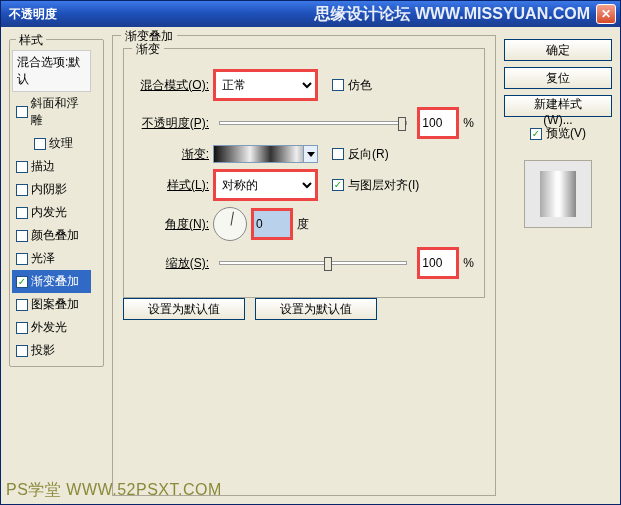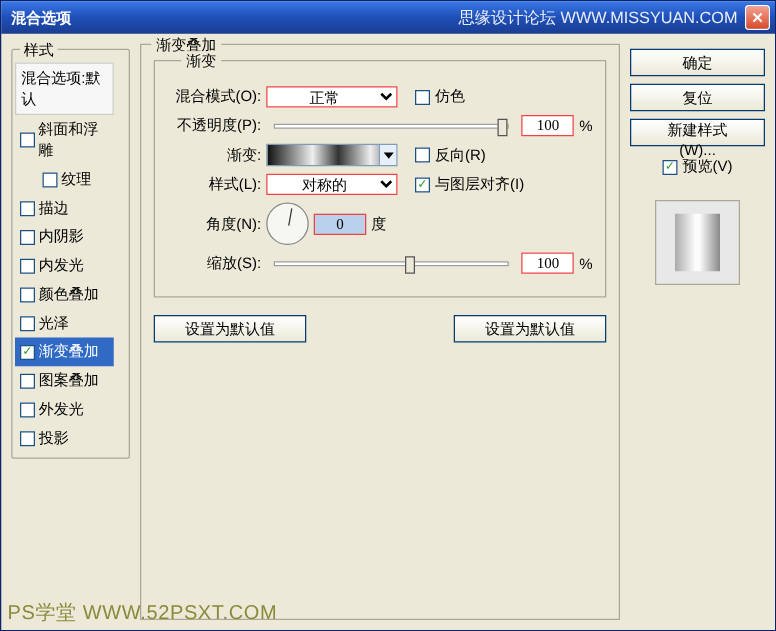--- a/index.html
+++ b/index.html
@@ -1,62 +1,62 @@
 <!DOCTYPE html>
 <html><head>
 <meta charset="utf-8">
 <style>
 * { box-sizing: border-box; font-family: "Microsoft YaHei", SimSun, sans-serif; font-size: 12px; }
 body { margin: 0; background: #fff; }
 .window { width: 621px; height: 505px; background: #ECE9D8; border: 1px solid #0A246A; display: flex; flex-direction: column; }
 .titlebar { height: 26px; background: linear-gradient(to bottom, #3b78e7, #1e4fb8 50%, #1a3d8f); color: #fff; display: flex; align-items: center; padding: 0 4px; font-size: 13px; font-weight: bold; }
 .titlebar .title { flex: 1; padding-left: 4px; }
-.titlebar .watermark { font-size: 13px; font-weight: normal; opacity: 0.9; margin-right: 6px; }
+.titlebar .watermark { font-size: 16px; font-weight: bold; opacity: 0.9; margin-right: 6px; }
 .titlebar .closebtn { width: 20px; height: 20px; background: linear-gradient(to bottom,#f5a18f,#d84a2a); border:1px solid #fff; border-radius:3px; display:flex; align-items:center; justify-content:center; color:#fff; font-weight:bold; }
 .body { flex:1; display:flex; padding:8px; gap:8px; }
 .left-panel { width:95px; }
 .group { border:1px solid #aca899; border-radius:2px; padding:4px 12px 4px 2px; position:relative; margin-top:4px; background:#ECE9D8; }
 .group-title { position:absolute; top:-8px; left:6px; background:#ECE9D8; padding:0 3px; }
 .stylelist { margin-top:6px; }
 .stylelist div { padding:3px 3px 3px 4px; display:flex; align-items:center; gap:3px; cursor:default; }
 .stylelist .hdr { background:#f7f7f7; border:1px solid #ccc; }
 .stylelist .sel { background:#316AC5; color:#fff; }
 .stylelist .indent { padding-left:22px; }
 .cb { width:12px; height:12px; border:1px solid #1C5180; background:#fff; display:inline-flex; align-items:center; justify-content:center; font-size:10px; color:#21A121; line-height:1; }
 .center { flex:1; }
 .fieldset { border:1px solid #aca899; padding:12px 10px 10px 10px; position:relative; height:100%; }
 .fieldset .legend { position:absolute; top:-8px; left:8px; background:#ECE9D8; padding:0 4px; }
 .inner-fieldset { border:1px solid #aca899; padding:14px 10px 12px 10px; position:relative; }
-.inner-fieldset .legend { position:absolute; top:-8px; left:21px; background:#ECE9D8; padding:0 4px; }
+.inner-fieldset .legend { position:absolute; top:-8px; left:8px; background:#ECE9D8; padding:0 4px; }
 .row { display:flex; align-items:center; margin:6px 0; gap:4px; }
-.row label.rl { width:75px; text-align:right; }
-select, input[type=text] { border:1px solid #ef4444; height:17px; background:#fff; font-size:12px; padding:0 2px;text-align:center; }
+.row label.rl { width:75px; text-align:right;text-decoration:underline; }
+select, input[type=text] { border:3px solid #ef4444; height:32px; background:#fff; font-size:12px; padding:0 2px; }
 .combo { width:105px; }
-.num { width:42px; text-align:left;font-family:Liberation Serif, serif; }
+.num { width:42px; text-align:left; }
 .slider { flex:1; height:4px; background:#fff; border:1px solid #9c9c9c; position:relative; margin:0 6px; }
 .slider .thumb { position:absolute; top:-5px; width:8px; height:14px; background:#ECE9D8; border:1px solid #555; }
 .gradient-swatch { width:105px; height:18px; border:1px solid #7F9DB9; background:linear-gradient(to right,#111,#eee 35%,#333 55%,#eee 80%,#555); display:flex; align-items:center; justify-content:flex-end; }
 .gradient-swatch .dd { width:14px; height:16px; border-left:1px solid #7F9DB9; display:flex; align-items:center; justify-content:center; background:#E7EFFB; }
 .angle-dial { width:34px; height:34px; border:1px solid #888; border-radius:50%; background:#f7f7f1; position:relative; }
 .angle-dial .needle { position:absolute; width:14px; height:1px; background:#333; top:17px; left:17px; transform-origin:left center; }
 .btn { border:1px solid #003C74; background:linear-gradient(#fff,#ECE9D8); height:22px; padding:0 24px; cursor:default; }
-.btns-row { display:flex; gap:10px; justify-content:space-between; margin-top:14px; }
+.btns-row { display:flex; gap:10px; justify-content:flex-start; }
 .right { width:108px; display:flex; flex-direction:column; align-items:stretch; gap:6px; padding-top:4px; }
 .right .btn { width:100%; }
 .preview-box { width:68px; height:68px; border:1px solid #aca899; background:#e8e8e8; margin:6px auto 0 auto; display:flex; align-items:center; justify-content:center; }
 .preview-grad { width:36px; height:46px; background:linear-gradient(to right,#aaa,#fcfcfc 45%,#fcfcfc 55%,#888); }
 .chev { width:0; height:0; border-left:4px solid transparent; border-right:4px solid transparent; border-top:5px solid #000; display:inline-block; }
 .wm2 { position:absolute; bottom:4px; left:6px; font-size:16px; color:#8a8a3b; letter-spacing:0.5px;}
 </style>
 </head>
 <body>
 
 <div class="window">
   <div class="titlebar">
-    <span class="title">混合选项</span>
+    <span class="title">不透明度</span>
     <span class="watermark">思缘设计论坛  WWW.MISSYUAN.COM</span>
     <div class="closebtn">✕</div>
   </div>
   <div class="body">
 
     <div class="left-panel">
       <div class="group">
         <span class="group-title">样式</span>
         <div class="stylelist">
           <div class="hdr">

